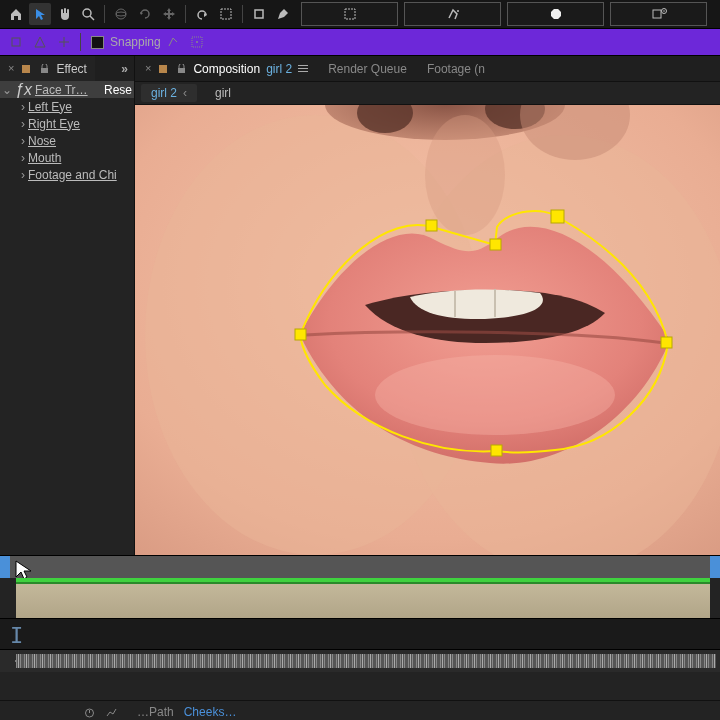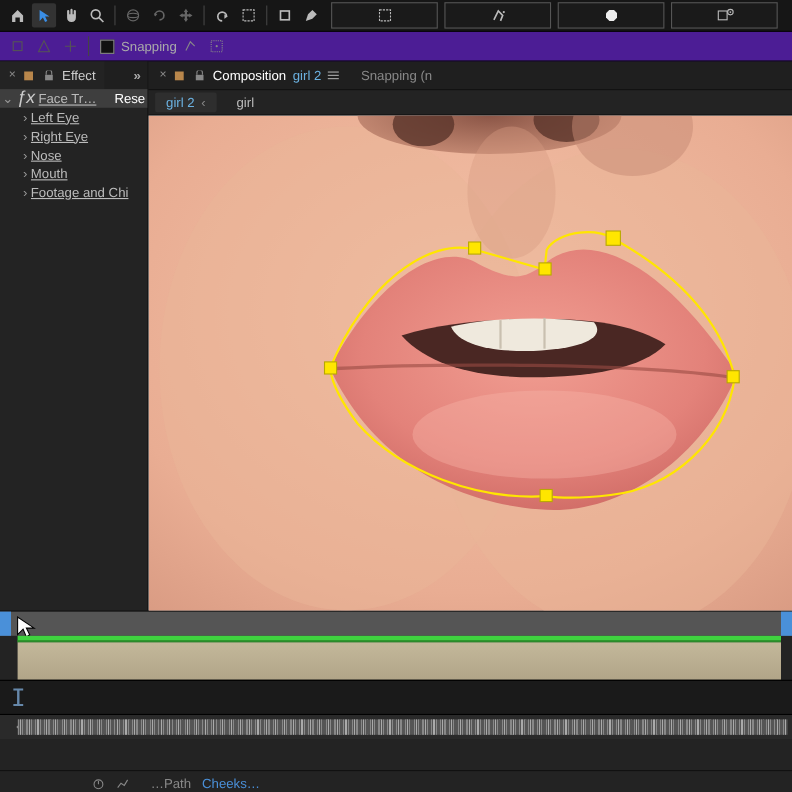--- a/index.html
+++ b/index.html
@@ -1,17 +1,17 @@
 <!DOCTYPE html>
 <html><head>
 <meta charset="utf-8">
 <style>
   html,body{margin:0;padding:0;width:720px;height:720px;background:#232323;font-family:"Segoe UI",Tahoma,sans-serif;font-size:12px;color:#ccc;overflow:hidden;}
   .toolbar{height:28px;background:#161616;display:flex;align-items:center;padding:0 4px;border-bottom:1px solid #000;}
-  .toolbar2{height:26px;background:#4c1d95;display:flex;align-items:center;padding:0 4px;border-bottom:1px solid #000;}
+  .toolbar2{height:26px;background:#6d28d9;display:flex;align-items:center;padding:0 4px;border-bottom:1px solid #000;}
   .tb-btn{width:22px;height:22px;margin:0 1px;display:flex;align-items:center;justify-content:center;border-radius:2px;cursor:pointer;}
   .tb-btn.sel{background:#333;}
   .tb-btn svg{display:block;}
   .tb-sep{width:1px;height:18px;background:#444;margin:0 4px;}
   .snap-box{display:flex;align-items:center;gap:6px;margin-left:6px;}
   .chk{width:11px;height:11px;border:1px solid #888;background:#111;}
   .snap-label{color:#aaa;}
   .big-btn{width:95px;height:22px;border:1px solid #555;background:#1a1a1a;margin:0 3px;display:flex;align-items:center;justify-content:center;cursor:pointer;}
   .big-btns{margin-left:auto;display:flex;align-items:center;height:100%;padding-right:6px;}
   .panel-tabs-row{height:25px;background:#1f1f1f;display:flex;align-items:stretch;}
@@ -265,21 +265,24 @@
         <span class="nm">girl 2</span>
         <span class="mn">
             <span class="ham">
               <span></span>
               <span></span>
               <span></span>
             </span>
           </span>
       </div>
       <div class="comp-tab inactive">
-        <span>Snapping  (n</span>
+        <span>Render Queue</span>
+      </div>
+      <div class="comp-tab inactive">
+        <span>Footage  (n</span>
       </div>
     </div>
     <div class="breadcrumb">
       <div class="bc-item">
         <span>girl 2</span>
         <span class="car">‹</span>
       </div>
       <div class="bc-item plain">
         <span>girl</span>
       </div>

